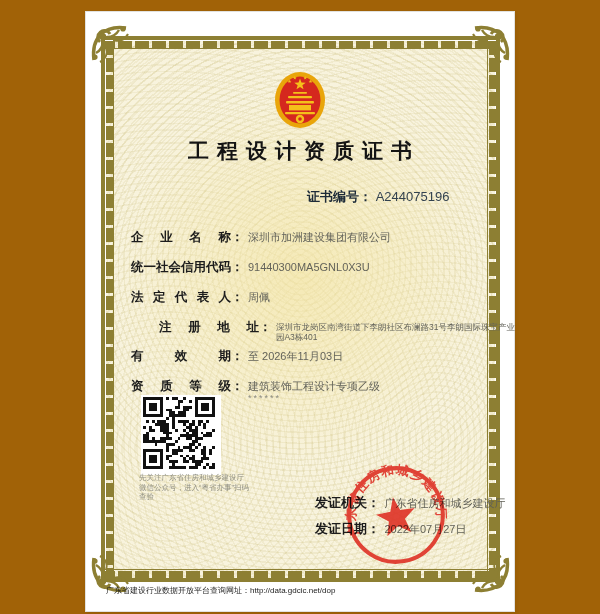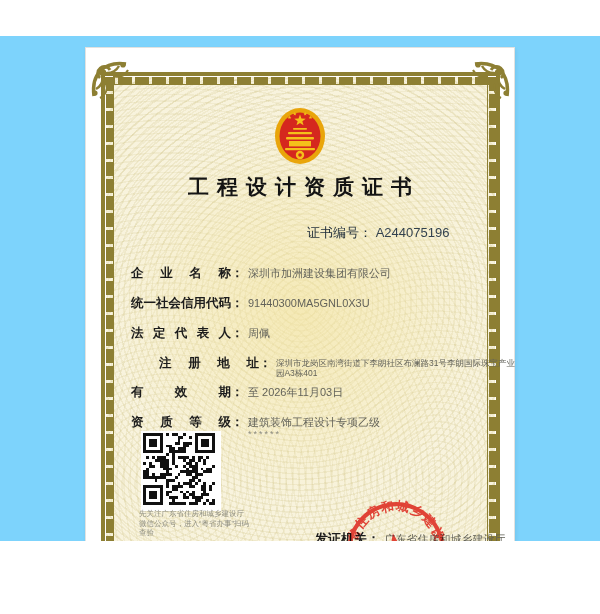--- a/index.html
+++ b/index.html
@@ -1,17 +1,17 @@
 <!DOCTYPE html>
 <html><head>
 <meta charset="utf-8">
 <style>
   html,body{margin:0;padding:0;background:#ffffff;}
-  .canvas{position:relative;width:600px;height:505px;background:#7dd3fc;overflow:hidden;
-          font-family:"Liberation Sans","DejaVu Sans",sans-serif;margin-top:36px;}
+  .canvas{position:relative;width:600px;height:614px;background:#a16207;overflow:hidden;
+          font-family:"Liberation Sans","DejaVu Sans",sans-serif;}
   
   .page{position:absolute;left:85px;top:11px;width:428px;height:599px;background:#ffffff;
         border:1px solid #e2e2e0;box-shadow:1px 2px 4px rgba(0,0,0,.07);}
   
   .inner{position:absolute;left:20px;top:29px;width:389px;height:537px;z-index:0;
     background-color:#f8f3dd;
     background-image:
       radial-gradient(circle at 50% 44%, rgba(243,228,160,.65), rgba(0,0,0,0) 52%),
       repeating-radial-gradient(circle at 50% 42%, rgba(193,178,104,.16) 0 1.5px, rgba(0,0,0,0) 1.5px 5.5px),
       repeating-radial-gradient(circle at 16% 76%, rgba(193,178,104,.13) 0 1.5px, rgba(0,0,0,0) 1.5px 6.5px),
@@ -42,21 +42,21 @@
   .corner.tl{left:3px;top:11px;}
   .corner.tr{left:384px;top:11px;transform:scaleX(-1);}
   .corner.bl{left:3px;top:541px;transform:scaleY(-1);}
   .corner.br{left:384px;top:541px;transform:scale(-1,-1);}
   
   .content{position:absolute;inset:0;z-index:3;}
   .emblem{position:absolute;left:187px;top:59px;width:54px;height:58px;}
   .title{position:absolute;left:0;top:125px;width:100%;text-align:center;
          font-size:21px;font-weight:bold;color:#141414;letter-spacing:8px;text-indent:8px;}
   .certno{position:absolute;left:221px;top:176px;font-size:13px;color:#23313f;}
-  .certno .lbl{font-weight:normal;color:#1d2b38;}
+  .certno .lbl{font-weight:bold;color:#1d2b38;}
   .certno .val{font-family:"Liberation Sans","DejaVu Sans",sans-serif;color:#33424f;text-align:right;}
   .fields{position:absolute;left:45px;top:218px;width:345px;}
   .frow{margin-bottom:12px;white-space:nowrap;}
   .flabel{display:inline-block;width:100px;font-size:12.5px;font-weight:bold;color:#1c1c1c;
           text-align:justify;text-align-last:justify;vertical-align:top;line-height:15px;}
   .fcolon{font-size:12.5px;font-weight:bold;color:#1c1c1c;vertical-align:top;line-height:15px;}
   .fval{font-size:11px;color:#63635a;vertical-align:top;line-height:15px;}
   .frow.addr{margin-bottom:7px;padding-left:28px;}
   .frow.addr .fval{display:inline-block;width:242px;white-space:normal;
                    font-size:8.5px;line-height:10px;padding-top:2px;}
@@ -393,17 +393,18 @@
       <svg class="seal" viewBox="0 0 120 120">
         <circle cx="60" cy="60" r="52" fill="none" stroke="#dd2b20" stroke-width="4.5"></circle>
         <use href="#star5" transform="translate(60,63) scale(23)" fill="#dd2b20"></use>
         <path id="sealArc" d="M 20 82 A 45.5 45.5 0 1 1 100 82" fill="none"></path>
         <text font-size="14" fill="#dd2b20" letter-spacing="1.5" font-weight="bold" font-family="&quot;Liberation Sans&quot;,&quot;DejaVu Sans&quot;,sans-serif">
           <textPath href="#sealArc" startOffset="50%" text-anchor="middle">广东省住房和城乡建设厅</textPath>
         </text>
       </svg>
 
       <div class="footer">
+        <div>广东省建设行业数据开放平台查询网址：http://data.gdcic.net/dop</div>
       </div>
 
     </div>
   </div>
 </div>
 
 </body></html>

